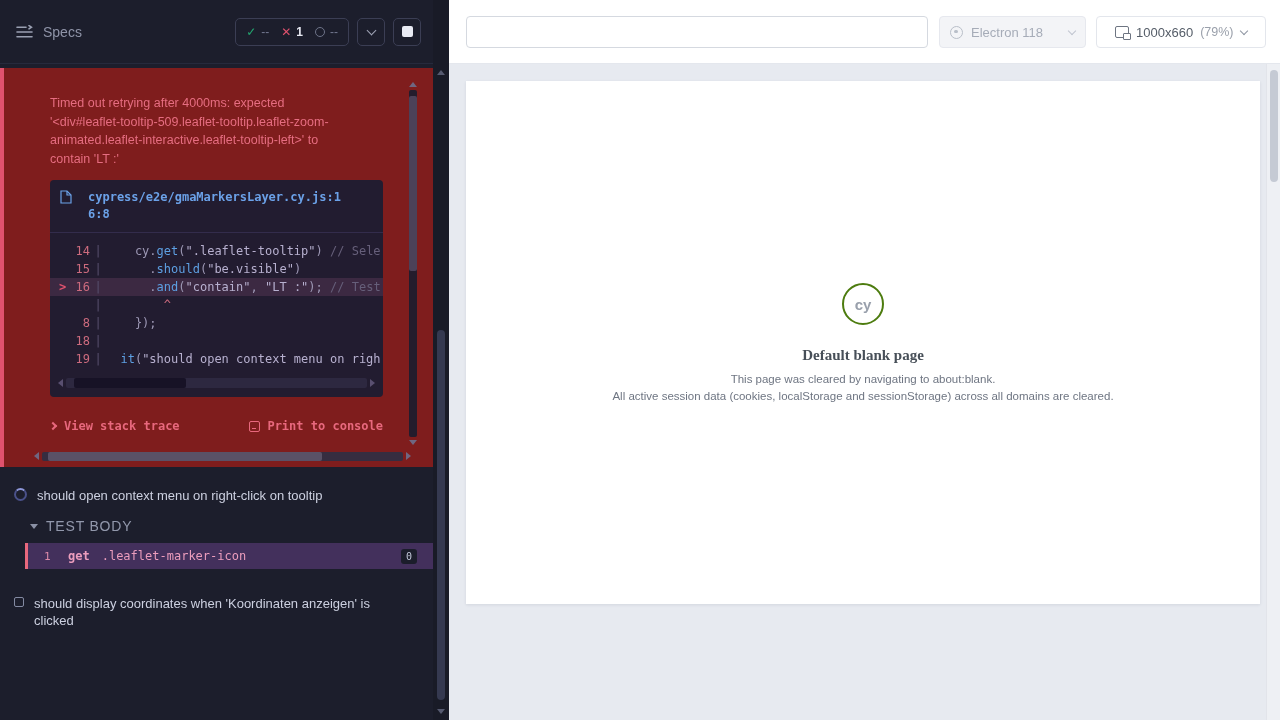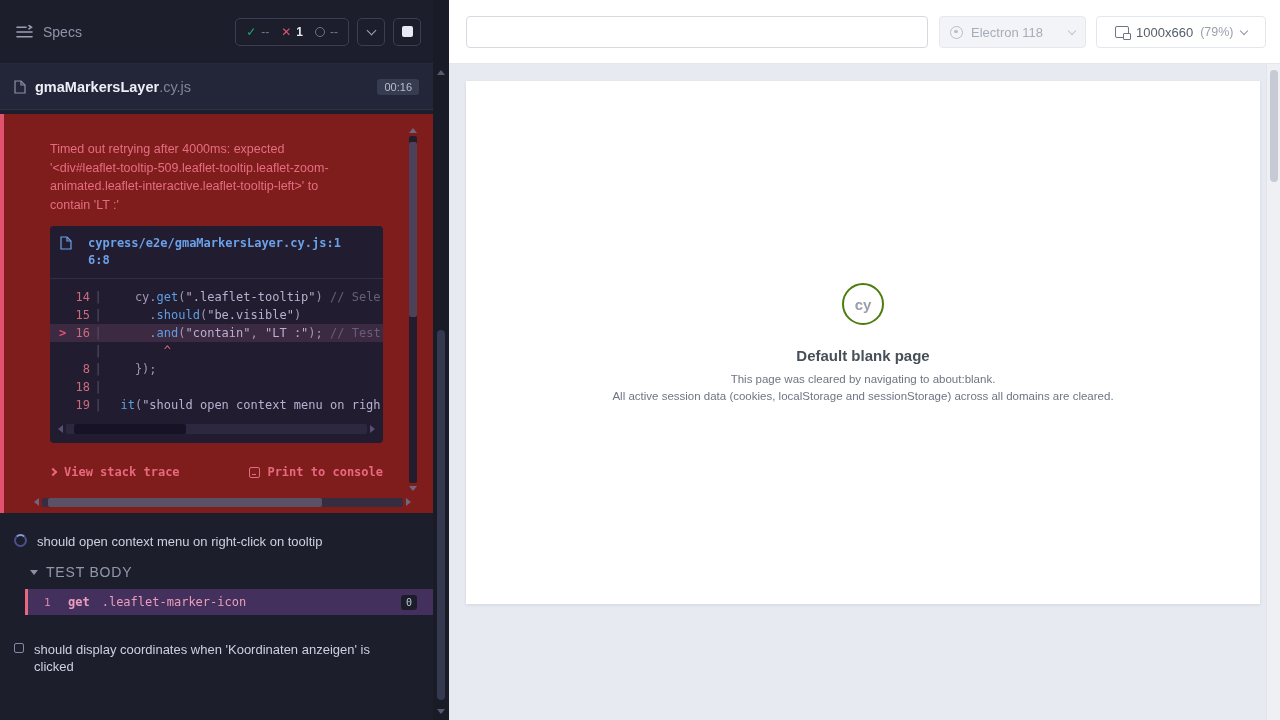--- a/index.html
+++ b/index.html
@@ -156,21 +156,21 @@
   .vp-scale { color:#9aa0ab; font-size:12.5px; flex:1; }
   .viewport-sel .chev { border-color:#8e95a1; width:6px; height:6px; }
 
   .stage { position:relative; height:656px; background:#e7eaf0; }
   .aut { position:absolute; left:17px; top:17px; width:794px; height:523px; background:#fff;
     box-shadow:0 1px 3px rgba(40,50,70,.10); display:flex; flex-direction:column;
     align-items:center; justify-content:center; }
   .cy-logo { width:42px; height:42px; border:2px solid #4d7c0f; border-radius:50%;
     color:#99a0ac; font-size:15px; display:flex; align-items:center; justify-content:center;
     font-weight:bold; }
-  .blank-head { margin-top:22px; font-size:15px; font-weight:bold; color:#474f58; }
+  .blank-head { margin-top:22px; font-size:15px; font-weight:bold; color:#474f58;font-family:Liberation Serif, serif; }
   .blank-line { margin-top:9px; font-size:11.5px; color:#6e7582; }
   .blank-line + .blank-line { margin-top:5px; }
   .page-scroll { position:absolute; right:0; top:0; bottom:0; width:14px; background:#eef0f4;
     border-left:1px solid #e2e4ea; }
   .ps-thumb { position:absolute; top:6px; left:3px; width:8px; height:112px; background:#c5cad4; border-radius:4px; }
 </style>
 </head>
 <body>
 
 <div class="app">
@@ -206,30 +206,20 @@
         </div>
         <button class="hbtn">
           <span class="chev"></span>
         </button>
         <button class="hbtn">
           <span class="stop-square"></span>
         </button>
       </div>
     </div>
 
-    <div class="spec-row">
-      <span class="doc-icon">
-        <svg width="12" height="14" viewBox="0 0 12 14" fill="none" stroke="currentColor" stroke-width="1.2">
-          <path d="M1 1h6l4 4v8H1z"></path>
-            <path d="M7 1v4h4"></path>
-        </svg>
-      </span>
-      <span class="spec-name"><b>gmaMarkersLayer</b><span class="spec-ext">.cy.js</span></span>
-      <span class="spec-time">00:16</span>
-    </div>
 
     <div class="err-block">
       <div class="err-msg">
         <div>Timed out retrying after 4000ms: expected</div>
         <div>'&lt;div#leaflet-tooltip-509.leaflet-tooltip.leaflet-zoom-</div>
         <div>animated.leaflet-interactive.leaflet-tooltip-left&gt;' to</div>
         <div>contain 'LT :'</div>
       </div>
 
       <div class="code-frame">

